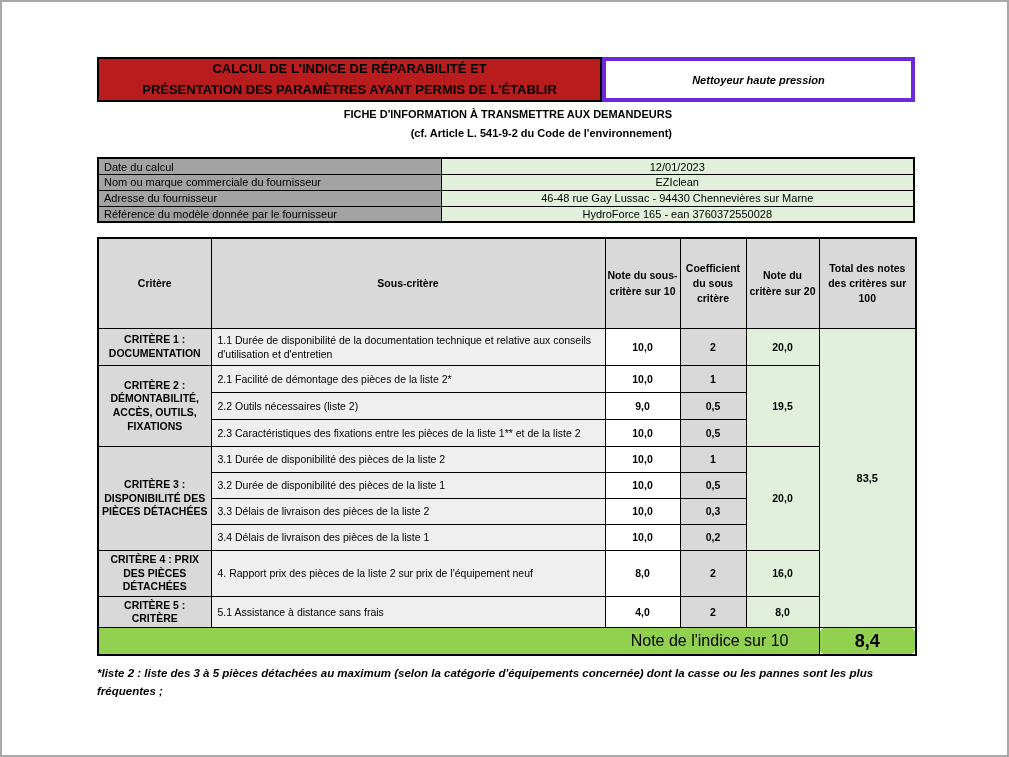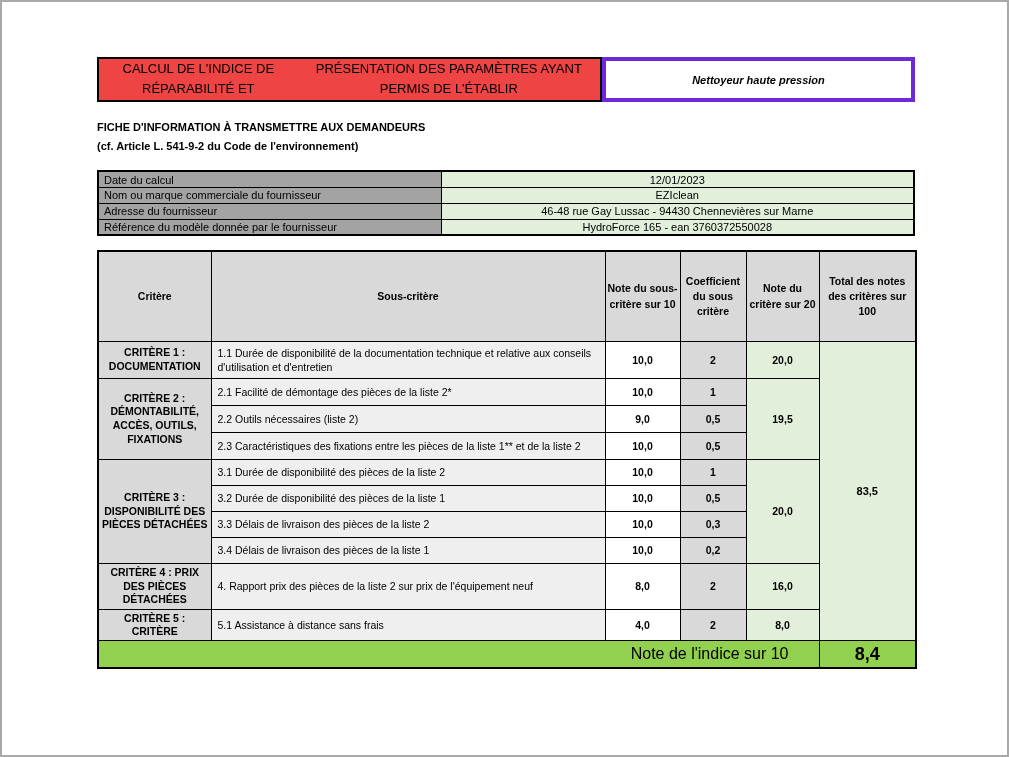--- a/index.html
+++ b/index.html
@@ -3,45 +3,45 @@
 <meta charset="utf-8">
 <style>
   * { box-sizing: border-box; }
   html, body { margin: 0; padding: 0; background: #ffffff; }
   body { font-family: "Liberation Sans", sans-serif; color: #000; }
   .page { width: 1009px; height: 757px; position: relative; background: #fff; border: 2px solid #a9a9a9; overflow: hidden; }
   .content { position: absolute; left: 95px; top: 55px; width: 818px; }
 
   
   .header-row { display: flex; height: 45px; }
-  .title-box { width: 505px; background: #ef4444; border: 2px solid #000; display: flex; flex-direction: row; justify-content: center; text-align: center; font-weight: normal; font-size: 13px; line-height: 1.55; }
+  .title-box { width: 505px; background: #b91c1c; border: 2px solid #000; display: flex; flex-direction: column; justify-content: center; text-align: center; font-weight: bold; font-size: 13px; line-height: 1.55; }
   .product-box { flex: 1; border: 4px solid #6d28d9; display: flex; align-items: center; justify-content: center; font-weight: bold; font-style: italic; font-size: 11px; background: #fff; }
 
-  .subtitle { margin-top: 16px; width: 575px; text-align: left; font-weight: bold; font-size: 11px; line-height: 1.7; }
+  .subtitle { margin-top: 3px; width: 575px; text-align: right; font-weight: bold; font-size: 11px; line-height: 1.7; }
 
   
   .info-table { margin-top: 15px; border-collapse: collapse; width: 818px; border: 2px solid #000; }
   .info-table td { border: 1px solid #000; font-size: 11px; height: 16px; padding: 0 5px; }
   .info-table td.label { width: 343px; background: #a3a3a3; }
   .info-table td.value { background: #e2efda; text-align: center; }
 
   
   .main-table { margin-top: 14px; border-collapse: collapse; width: 818px; border: 2px solid #000; table-layout: fixed; }
   .main-table th, .main-table td { border: 1px solid #000; }
   .main-table th { background: #d9d9d9; font-size: 10.5px; height: 90px; text-align: center; vertical-align: middle; padding: 2px; font-weight: bold; line-height: 1.45; }
   .main-table td.crit { background: #d9d9d9; font-weight: bold; font-size: 10.5px; text-align: center; vertical-align: middle; line-height: 1.3; padding: 2px; }
   .main-table td.sub { background: #efefef; font-size: 10.5px; padding: 2px 6px; line-height: 1.35; text-align: left; }
   .main-table td.notesub { background: #ffffff; font-weight: bold; font-size: 10.5px; text-align: center; }
   .main-table td.coeff { background: #d9d9d9; font-weight: bold; font-size: 10.5px; text-align: center; }
   .main-table td.note20 { background: #e2efda; font-weight: bold; font-size: 10.5px; text-align: center; vertical-align: middle; }
   .main-table td.total { background: #e2efda; font-weight: bold; font-size: 11px; text-align: center; vertical-align: middle; }
   tr.h37 { height: 37px; } tr.h27 { height: 27px; } tr.h26 { height: 26px; } tr.h35 { height: 35px; }
   .clip { max-height: 26px; overflow: hidden; }
   td.final-label { background: #92d050; font-weight: normal; font-size: 16px; text-align: right; padding-right: 30px; height: 28px; vertical-align: middle; }
-  td.final-score { background: #92d050; font-weight: bold; font-size: 18px; text-align: center; vertical-align: middle; }
+  td.final-score { background: #92d050; font-weight: bold; font-size: 18px; text-align: center; vertical-align: middle; border-radius: 8px; }
 
   
   .footnotes { margin-top: 9px; font-style: italic; font-weight: bold; font-size: 11.5px; line-height: 1.55; width: 818px; }
   .footnotes p { margin: 0; }
 </style>
 </head>
 <body>
 
 <div class="page">
   <div class="content">
@@ -172,16 +172,17 @@
         </tr>
 
         <tr>
           <td colspan="5" class="final-label">Note de l'indice sur 10</td>
           <td class="final-score">8,4</td>
         </tr>
       </tbody>
     </table>
 
     <div class="footnotes">
+      <p>*liste 2 : liste des 3 à 5 pièces détachées au maximum (selon la catégorie d'équipements concernée) dont la casse ou les pannes sont les plus fréquentes ;</p>
     </div>
 
   </div>
 </div>
 
 </body></html>

